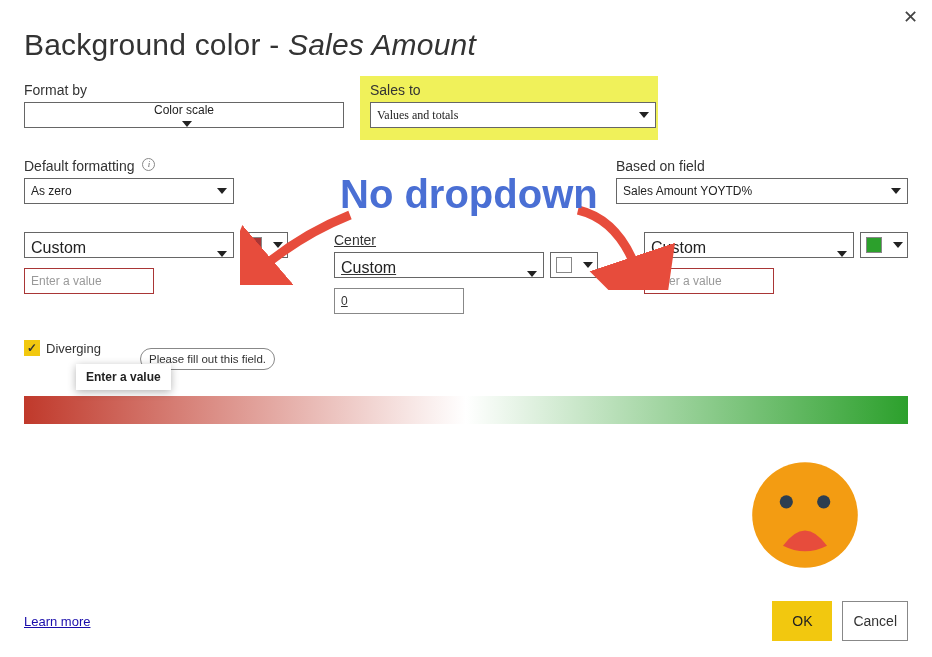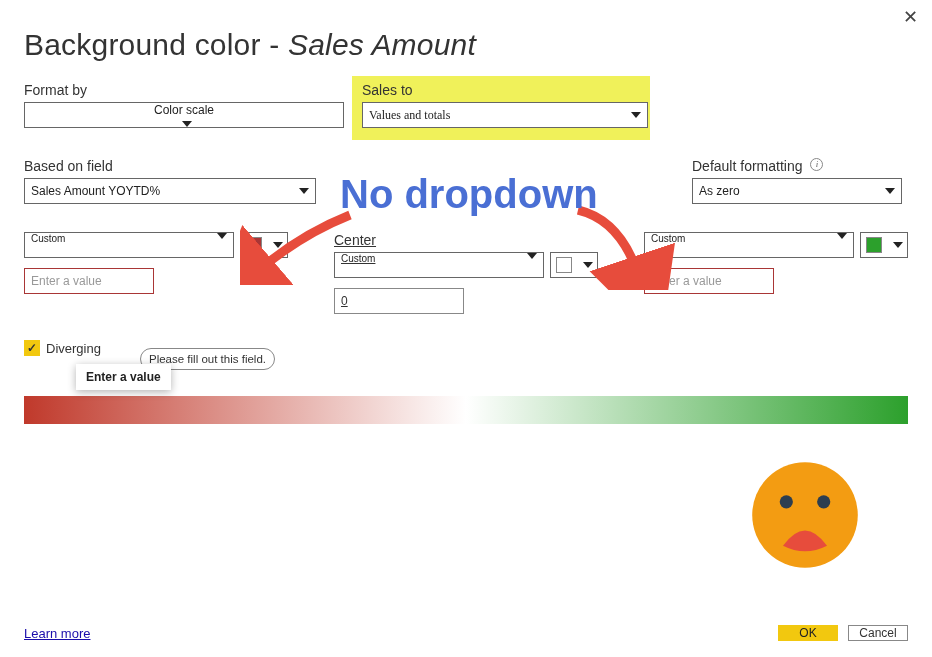--- a/index.html
+++ b/index.html
@@ -46,22 +46,22 @@
   .caret {
     width:0; height:0; border-left:5px solid transparent;
     border-right:5px solid transparent; border-top:6px solid #222;
     margin-left:6px; flex:none;
   }
   .hl { background: #f0f15a; padding: 6px 10px 12px 10px; }
 
   .section-row { display:flex; margin-top: 28px; }
 
   .mini-select {
-    border:1px solid #666; height:26px; display:flex; align-items:flex-start;
-    padding:0 6px; font-size:10px; color:#222; position:relative;
+    border:1px solid #666; height:26px; display:flex; align-items:flex-end;
+    padding:0 6px; font-size:16px; color:#222; position:relative;
   }
   .mini-select.w210 { width:210px; }
   .swatch-combo {
     display:flex; align-items:center; border:1px solid #666; height:26px;
     width:48px; margin-left:6px;
   }
   .swatch { width:16px; height:16px; border:1px solid #888; margin:0 5px; }
   .swatch.red   { background:#a93636; }
   .swatch.white { background:#fff; }
   .swatch.green { background:#2ca02c; }
@@ -94,22 +94,22 @@
   }
 
   .footer {
     position:absolute; bottom:16px; left:24px; right:24px;
     display:flex; align-items:center; justify-content:space-between;
   }
   .learn { color:#1a0dab; text-decoration:underline; font-size:13px; cursor:pointer; }
 
   .btns { display:flex; gap:10px; }
   .btn {
-    height:16px; min-width:60px; padding:0 10px; display:flex; align-items:center;
-    justify-content:center; font-size:12px; border:1px solid #888; background:#fff;
+    height:40px; min-width:60px; padding:0 10px; display:flex; align-items:center;
+    justify-content:center; font-size:14px; border:1px solid #888; background:#fff;
     cursor:pointer;
   }
   .btn.primary { background:#f2c80f; border-color:#f2c80f; color:#222; }
 
   
   .anno { position:absolute; font-weight:600; color:#4a6fd4; font-size:40px;
           font-family:"Segoe UI", Arial, sans-serif; z-index:20; pointer-events:none; }
   .arrow { position:absolute; z-index:19; pointer-events:none; }
   .emoji { position:absolute; width:110px; height:110px; pointer-events:none; z-index:15; }
 
@@ -124,54 +124,54 @@
 <body>
 
 <div class="dialog">
 
   <div class="close">✕</div>
 
   <div class="title">
     <span>Background color - </span><span class="italic">Sales Amount</span>
   </div>
 
-  <div class="row" style="margin-top:20px;">
+  <div class="row" style="margin-top:20px;gap:8px;">
     <div class="col col-wide">
       <label class="fld">Format by</label>
       <div class="select" style="width:320px;flex-direction:column;">
         <span class="txt">Color scale</span>
         <span class="caret"></span>
       </div>
     </div>
 
     <div class="col col-wide hl" style="margin-top:-6px;">
       <label class="fld">Sales to</label>
       <div class="select" style="width:286px;font-family:Liberation Serif, serif;">
         <span class="txt">Values and totals</span>
         <span class="caret"></span>
       </div>
     </div>
   </div>
 
   <div class="row" style="margin-top:18px; justify-content:space-between;">
-    <div>
-      <label class="fld">Based on field</label>
-      <div class="select" style="width:292px;">
-        <span class="txt">Sales Amount YOYTD%</span>
-        <span class="caret"></span>
-      </div>
-    </div>
-
     <div style="margin-right:6px;">
       <label class="fld">
         <span>Default formatting</span>
         <span class="info-icon">i</span>
       </label>
       <div class="select" style="width:210px;">
         <span class="txt">As zero</span>
+        <span class="caret"></span>
+      </div>
+    </div>
+
+    <div>
+      <label class="fld">Based on field</label>
+      <div class="select" style="width:292px;">
+        <span class="txt">Sales Amount YOYTD%</span>
         <span class="caret"></span>
       </div>
     </div>
   </div>
 
   <div class="section-row">
 
     <div class="col" style="width:298px;">
       <div style="display:flex;align-items:center;">
         <div class="mini-select w210">

